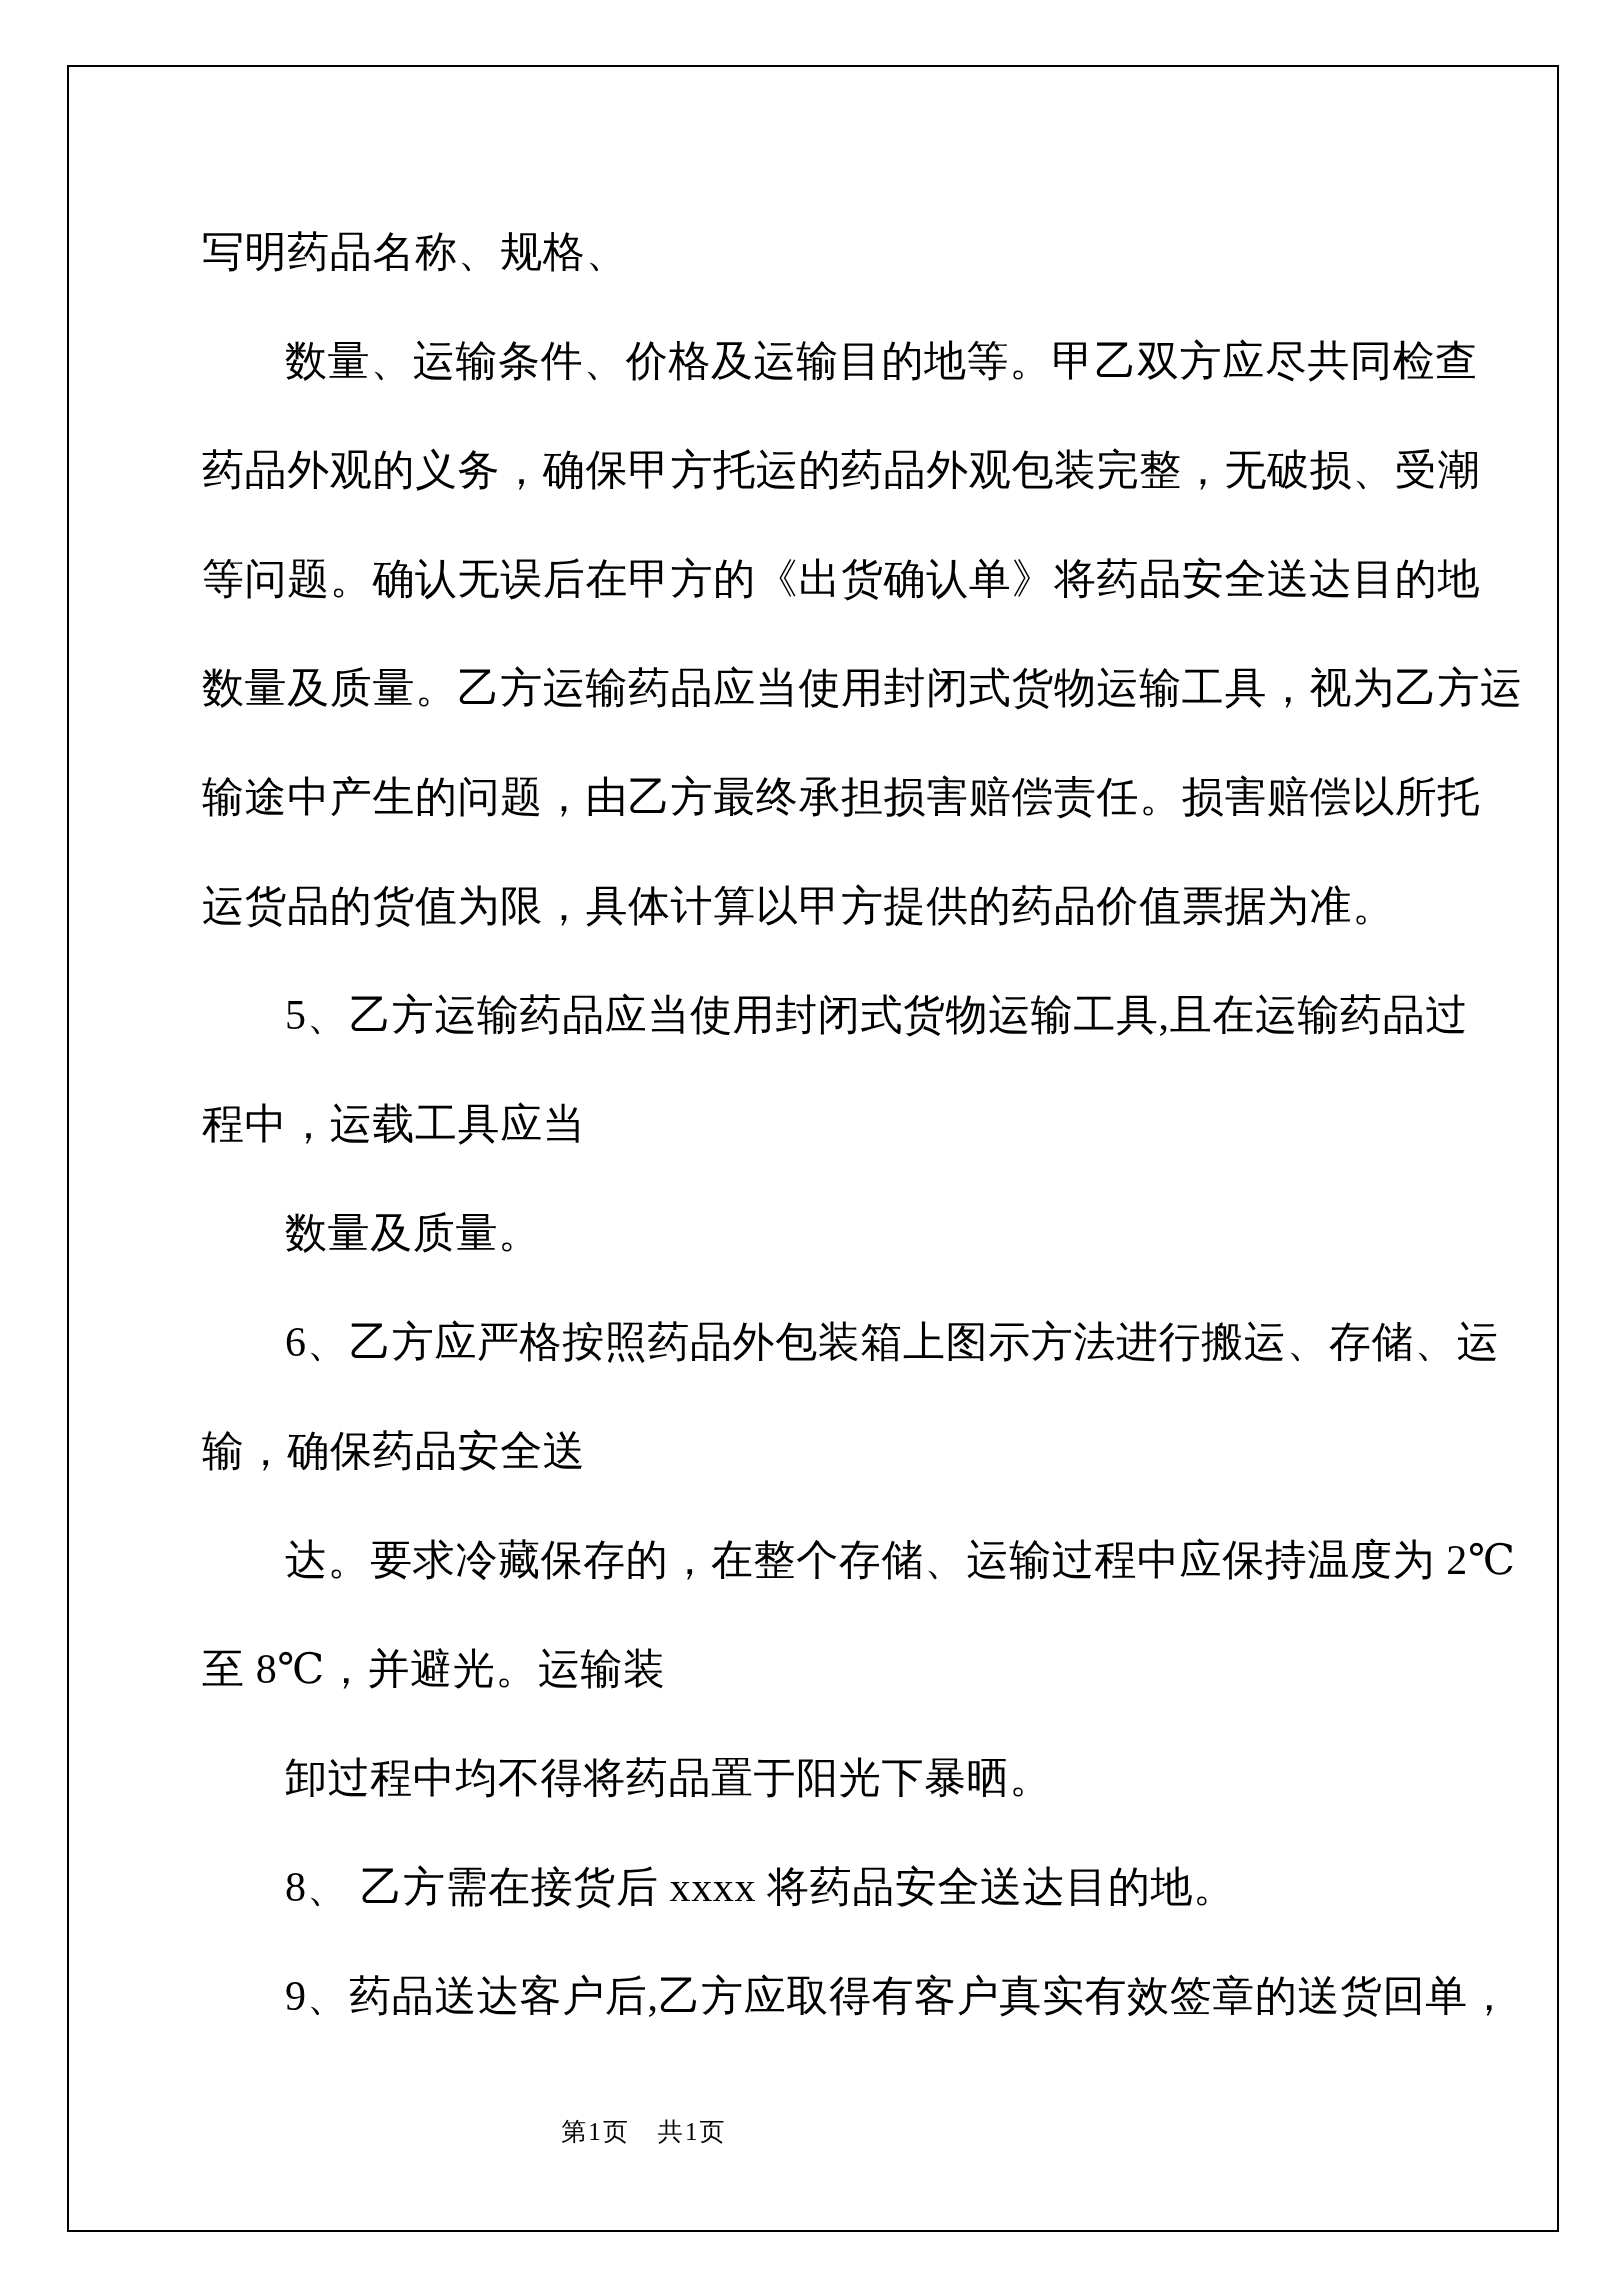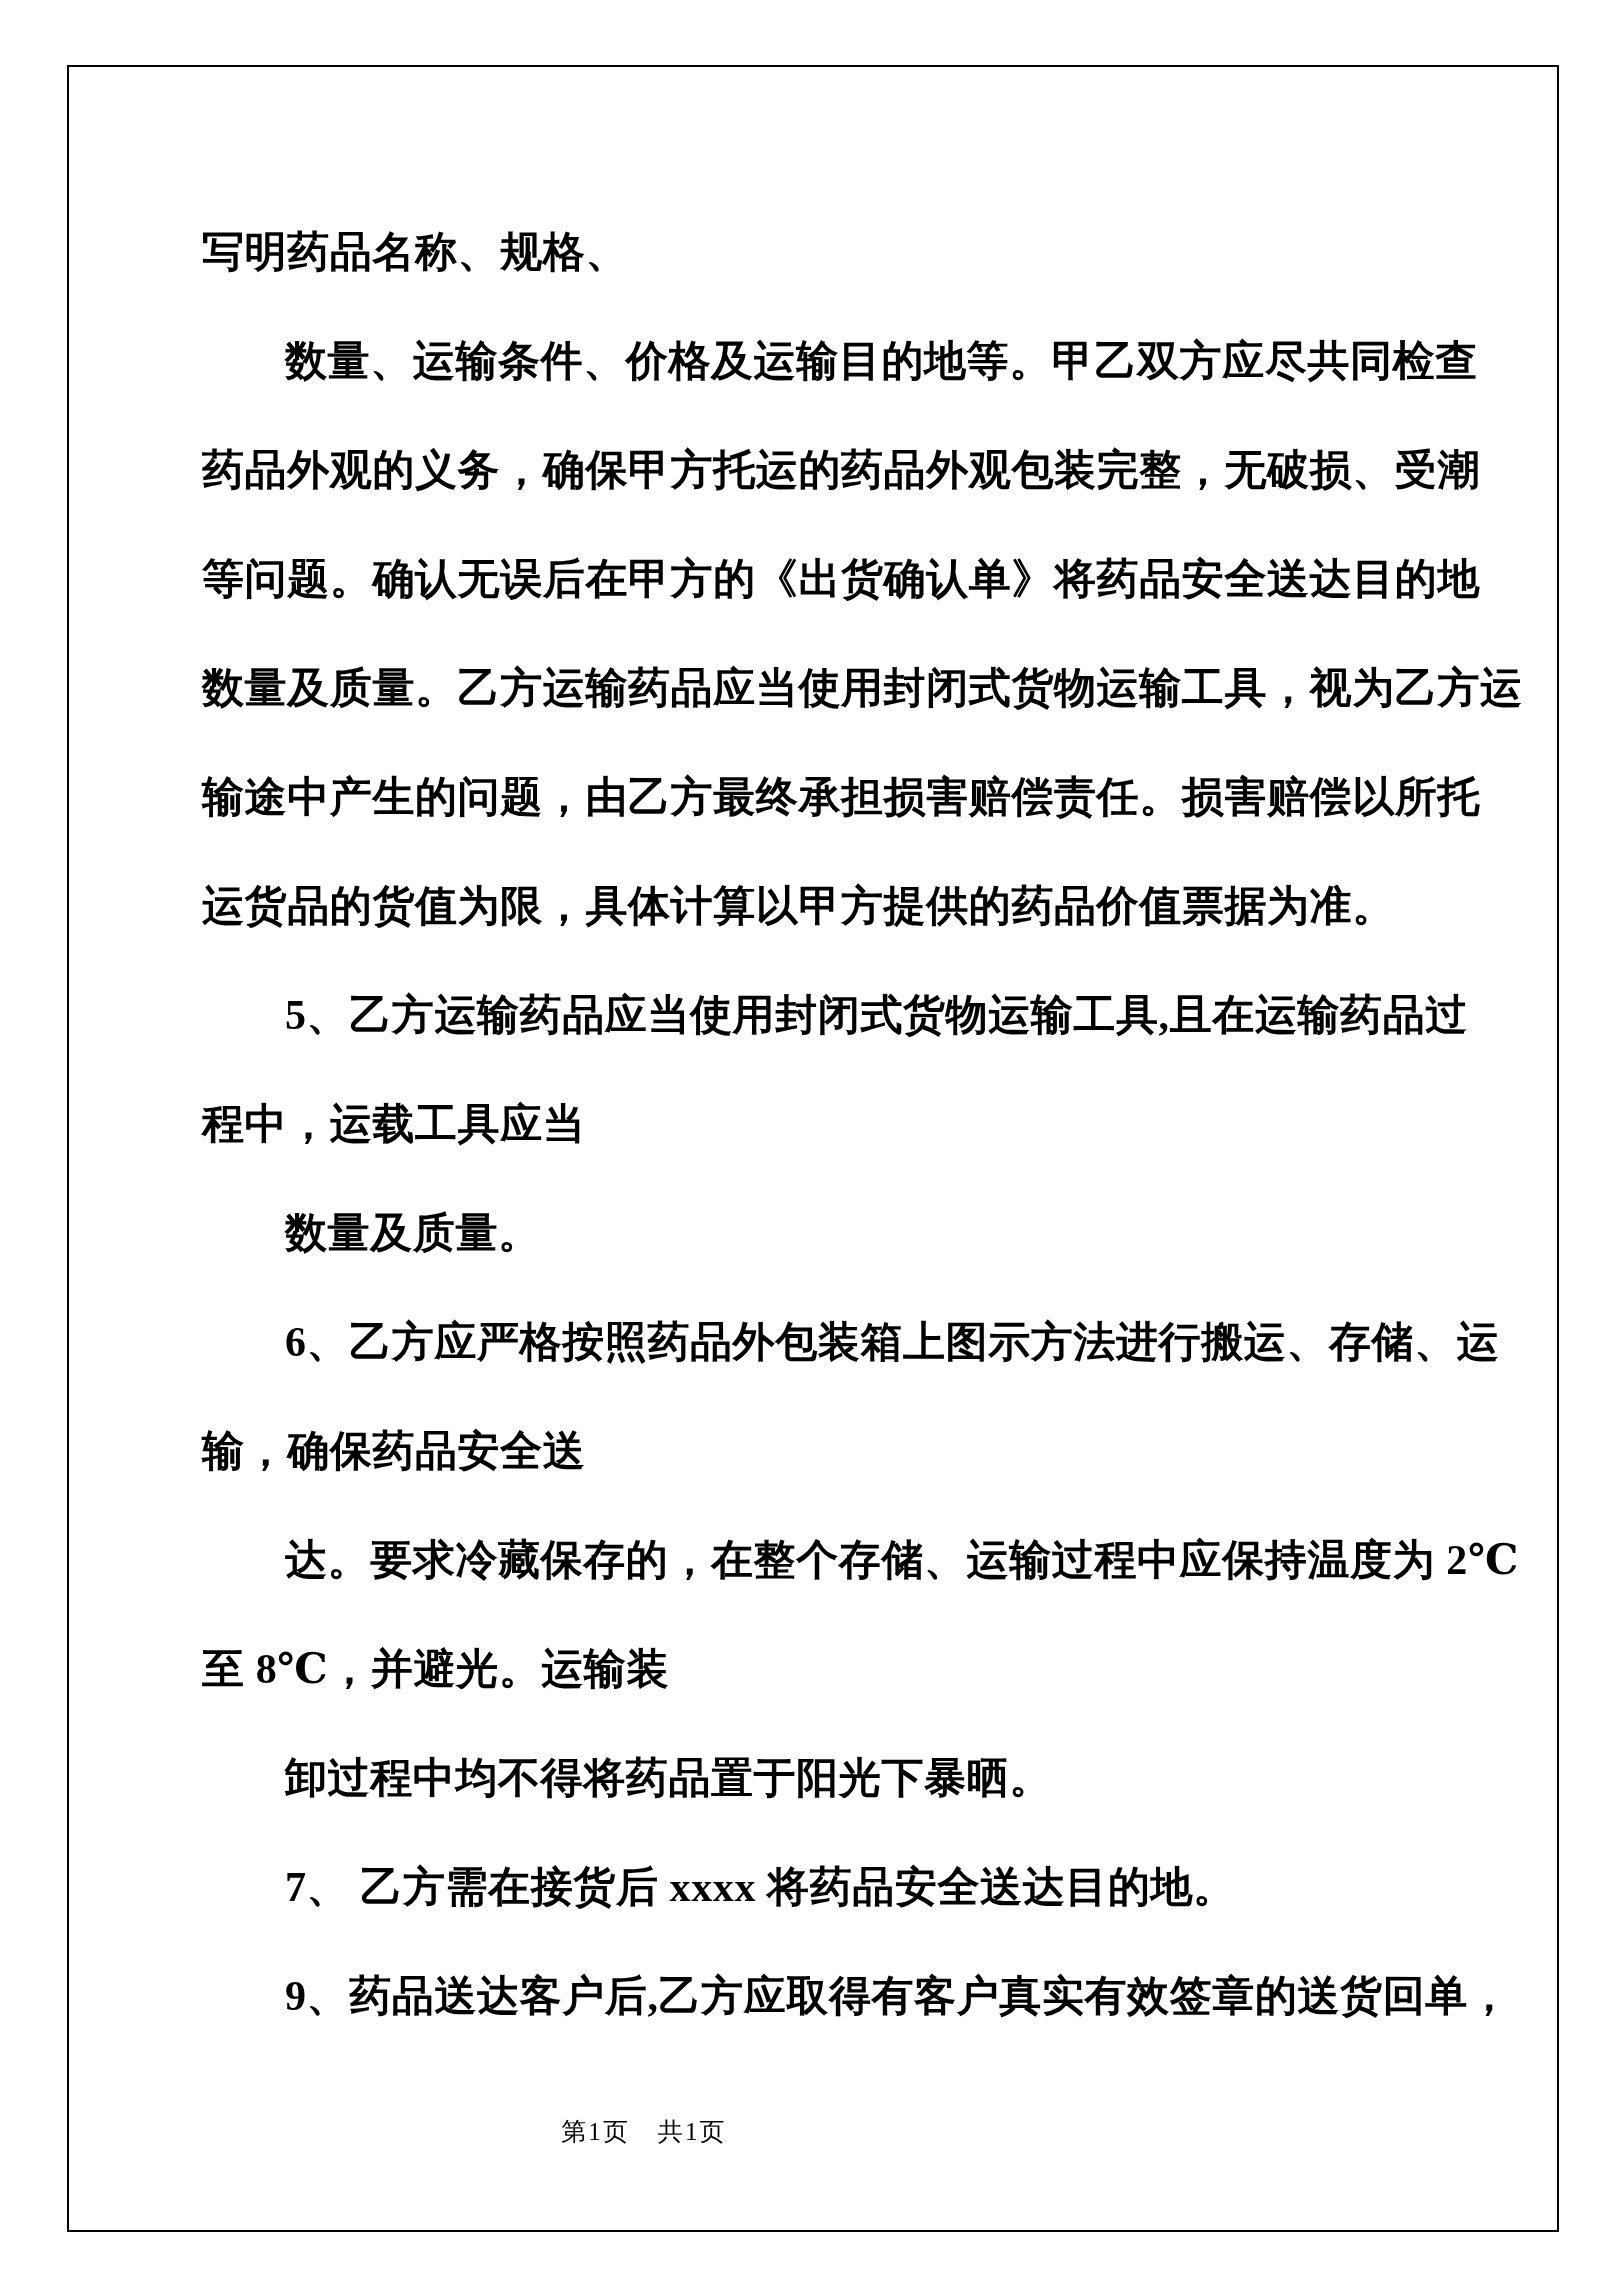--- a/index.html
+++ b/index.html
@@ -23,21 +23,20 @@
     height: 2167px;
     border: 2.8px solid #000000;
     box-sizing: border-box;
     background: #ffffff;
   }
   .content {
     position: absolute;
     left: 133px;
     top: 131px;
     right: 17px;
-    font-weight: bold;
   }
   .line {
     font-size: 42px;
     line-height: 109px;
     height: 109px;
     white-space: nowrap;
     letter-spacing: 0.6px;
   }
   .line.indent {
     text-indent: 83px;
@@ -68,19 +67,19 @@
       <div class="line">输途中产生的问题，由乙方最终承担损害赔偿责任。损害赔偿以所托</div>
       <div class="line">运货品的货值为限，具体计算以甲方提供的药品价值票据为准。</div>
       <div class="line indent">5、乙方运输药品应当使用封闭式货物运输工具,且在运输药品过</div>
       <div class="line">程中，运载工具应当</div>
       <div class="line indent">数量及质量。</div>
       <div class="line indent">6、乙方应严格按照药品外包装箱上图示方法进行搬运、存储、运</div>
       <div class="line">输，确保药品安全送</div>
       <div class="line indent">达。要求冷藏保存的，在整个存储、运输过程中应保持温度为 2℃</div>
       <div class="line">至 8℃，并避光。运输装</div>
       <div class="line indent">卸过程中均不得将药品置于阳光下暴晒。</div>
-      <div class="line indent">7、 乙方需在接货后 xxxx 将药品安全送达目的地。</div>
+      <div class="line indent">8、 乙方需在接货后 xxxx 将药品安全送达目的地。</div>
       <div class="line indent">9、药品送达客户后,乙方应取得有客户真实有效签章的送货回单，</div>
     </div>
 </div>
 
 <div class="footer">第1页 共1页</div>
 
 
 </body></html>

